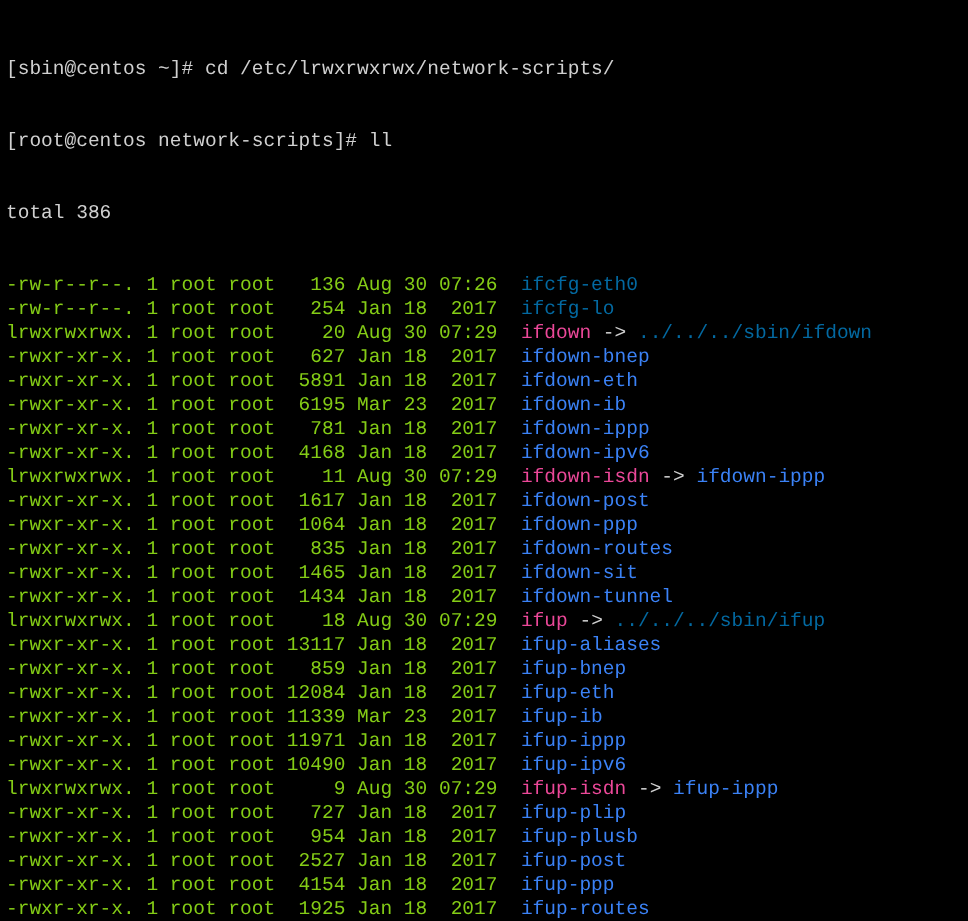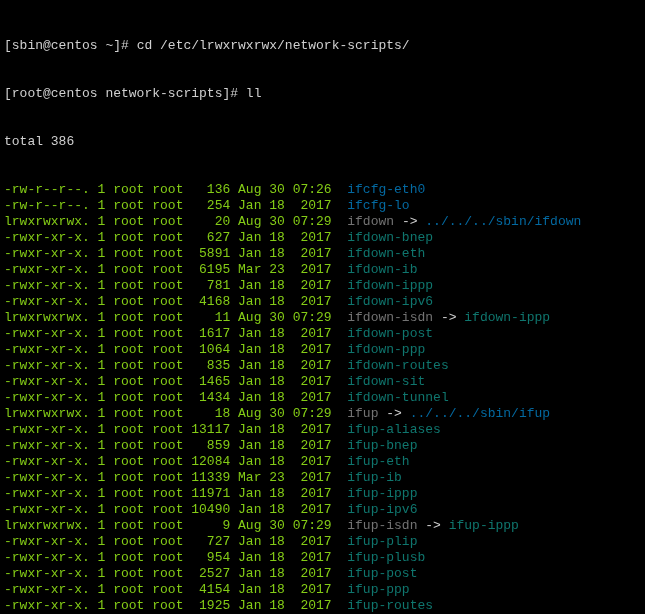--- a/index.html
+++ b/index.html
@@ -15,23 +15,23 @@
     font-size: 13px;
     line-height: 16px;
     color: #d0d0d0;
     padding: 6px 4px;
     white-space: pre;
     position: relative;
   }
   .prompt-user { color: #d0d0d0; }
   .cmd { color: #d0d0d0; }
   .perm { color: #84cc16; }
-  .link-name { color: #737373; text-align: center; }
+  .link-name { color: #ec4899; text-align: center; }
   .link-arrow { color: #d0d0d0; }
-  .exec { color: #0f766e; text-align: right; }
+  .exec { color: #3b82f6; text-align: right; }
   .normal { color: #0369a1; }
 </style>
 </head>
 <body>
 
 <div class="terminal">
   <div><span class="prompt-user">[sbin@centos ~]# </span><span class="cmd">cd /etc/lrwxrwxrwx/network-scripts/</span></div>
   <div><span class="prompt-user">[root@centos network-scripts]# </span><span class="cmd">ll</span></div>
   <div><span>total 386</span></div>
   <div id="listing"><div><span class="perm">-rw-r--r--. 1 root root   136 Aug 30 07:26  </span><span class="normal">ifcfg-eth0</span></div><div><span class="perm">-rw-r--r--. 1 root root   254 Jan 18  2017  </span><span class="normal">ifcfg-lo</span></div><div><span class="perm">lrwxrwxrwx. 1 root root    20 Aug 30 07:29  </span><span class="link-name">ifdown</span><span class="link-arrow"> -&gt; </span><span class="normal">../../../sbin/ifdown</span></div><div><span class="perm">-rwxr-xr-x. 1 root root   627 Jan 18  2017  </span><span class="exec">ifdown-bnep</span></div><div><span class="perm">-rwxr-xr-x. 1 root root  5891 Jan 18  2017  </span><span class="exec">ifdown-eth</span></div><div><span class="perm">-rwxr-xr-x. 1 root root  6195 Mar 23  2017  </span><span class="exec">ifdown-ib</span></div><div><span class="perm">-rwxr-xr-x. 1 root root   781 Jan 18  2017  </span><span class="exec">ifdown-ippp</span></div><div><span class="perm">-rwxr-xr-x. 1 root root  4168 Jan 18  2017  </span><span class="exec">ifdown-ipv6</span></div><div><span class="perm">lrwxrwxrwx. 1 root root    11 Aug 30 07:29  </span><span class="link-name">ifdown-isdn</span><span class="link-arrow"> -&gt; </span><span class="exec">ifdown-ippp</span></div><div><span class="perm">-rwxr-xr-x. 1 root root  1617 Jan 18  2017  </span><span class="exec">ifdown-post</span></div><div><span class="perm">-rwxr-xr-x. 1 root root  1064 Jan 18  2017  </span><span class="exec">ifdown-ppp</span></div><div><span class="perm">-rwxr-xr-x. 1 root root   835 Jan 18  2017  </span><span class="exec">ifdown-routes</span></div><div><span class="perm">-rwxr-xr-x. 1 root root  1465 Jan 18  2017  </span><span class="exec">ifdown-sit</span></div><div><span class="perm">-rwxr-xr-x. 1 root root  1434 Jan 18  2017  </span><span class="exec">ifdown-tunnel</span></div><div><span class="perm">lrwxrwxrwx. 1 root root    18 Aug 30 07:29  </span><span class="link-name">ifup</span><span class="link-arrow"> -&gt; </span><span class="normal">../../../sbin/ifup</span></div><div><span class="perm">-rwxr-xr-x. 1 root root 13117 Jan 18  2017  </span><span class="exec">ifup-aliases</span></div><div><span class="perm">-rwxr-xr-x. 1 root root   859 Jan 18  2017  </span><span class="exec">ifup-bnep</span></div><div><span class="perm">-rwxr-xr-x. 1 root root 12084 Jan 18  2017  </span><span class="exec">ifup-eth</span></div><div><span class="perm">-rwxr-xr-x. 1 root root 11339 Mar 23  2017  </span><span class="exec">ifup-ib</span></div><div><span class="perm">-rwxr-xr-x. 1 root root 11971 Jan 18  2017  </span><span class="exec">ifup-ippp</span></div><div><span class="perm">-rwxr-xr-x. 1 root root 10490 Jan 18  2017  </span><span class="exec">ifup-ipv6</span></div><div><span class="perm">lrwxrwxrwx. 1 root root     9 Aug 30 07:29  </span><span class="link-name">ifup-isdn</span><span class="link-arrow"> -&gt; </span><span class="exec">ifup-ippp</span></div><div><span class="perm">-rwxr-xr-x. 1 root root   727 Jan 18  2017  </span><span class="exec">ifup-plip</span></div><div><span class="perm">-rwxr-xr-x. 1 root root   954 Jan 18  2017  </span><span class="exec">ifup-plusb</span></div><div><span class="perm">-rwxr-xr-x. 1 root root  2527 Jan 18  2017  </span><span class="exec">ifup-post</span></div><div><span class="perm">-rwxr-xr-x. 1 root root  4154 Jan 18  2017  </span><span class="exec">ifup-ppp</span></div><div><span class="perm">-rwxr-xr-x. 1 root root  1925 Jan 18  2017  </span><span class="exec">ifup-routes</span></div></div>

